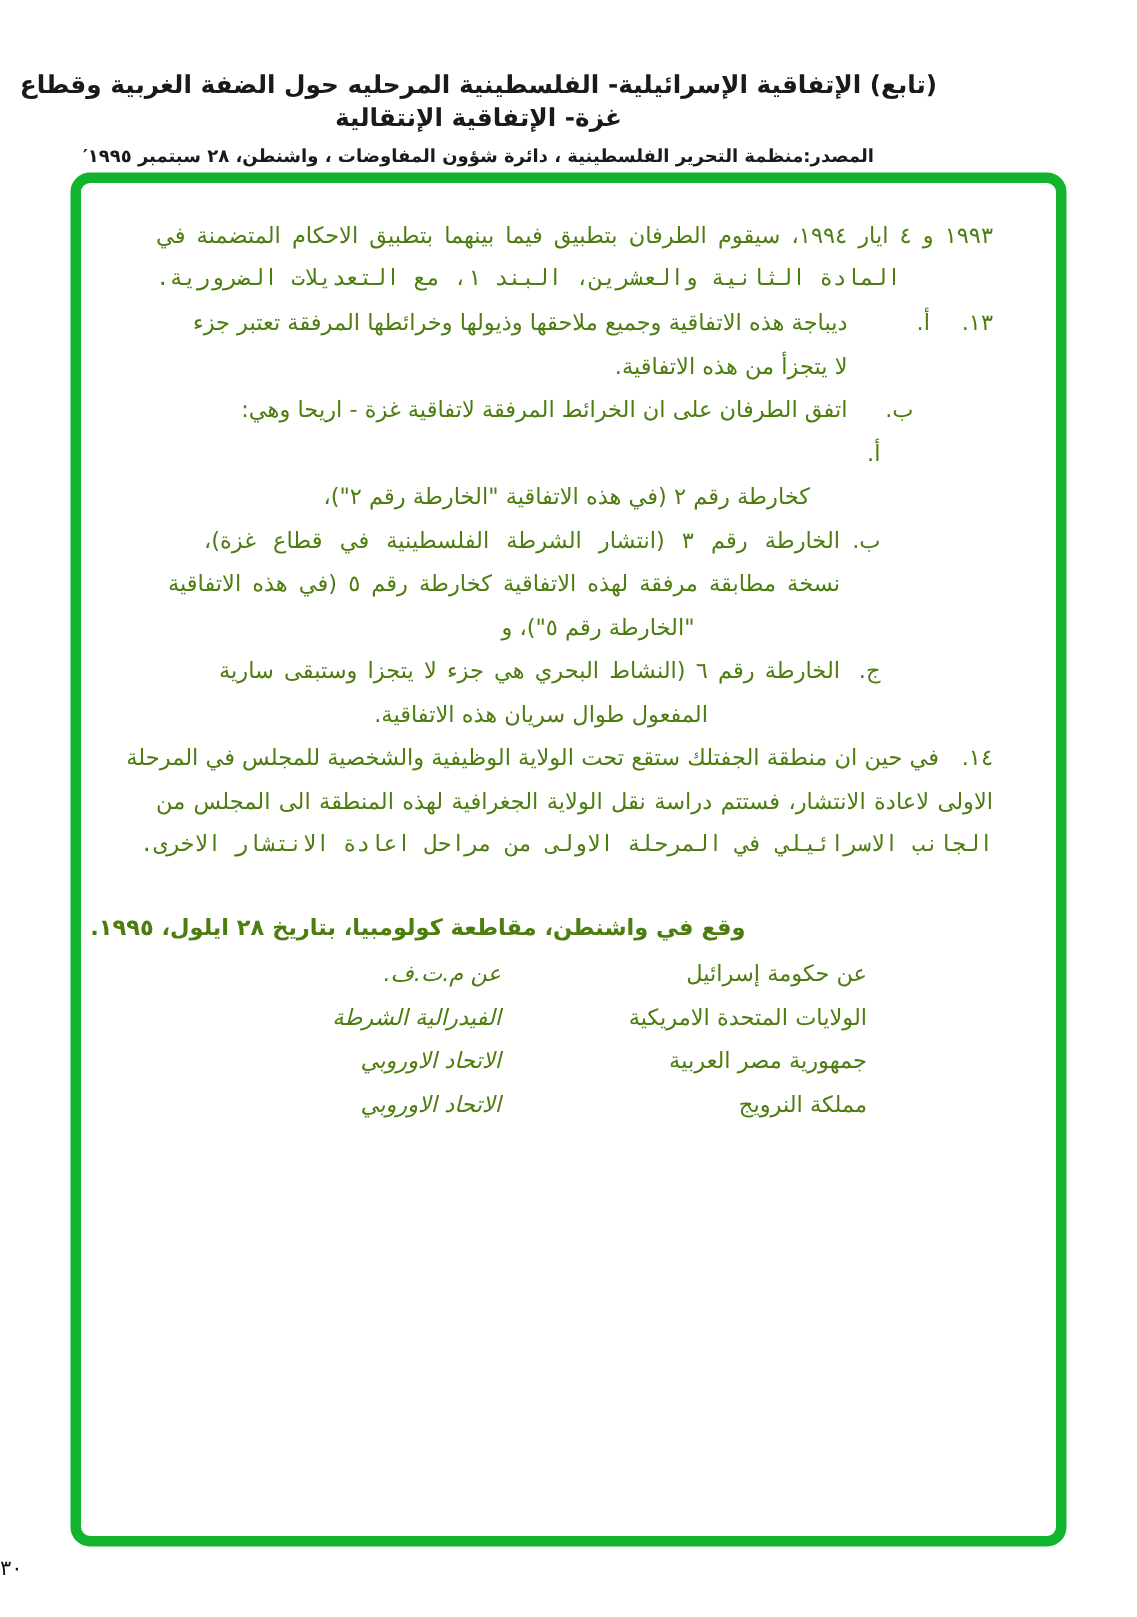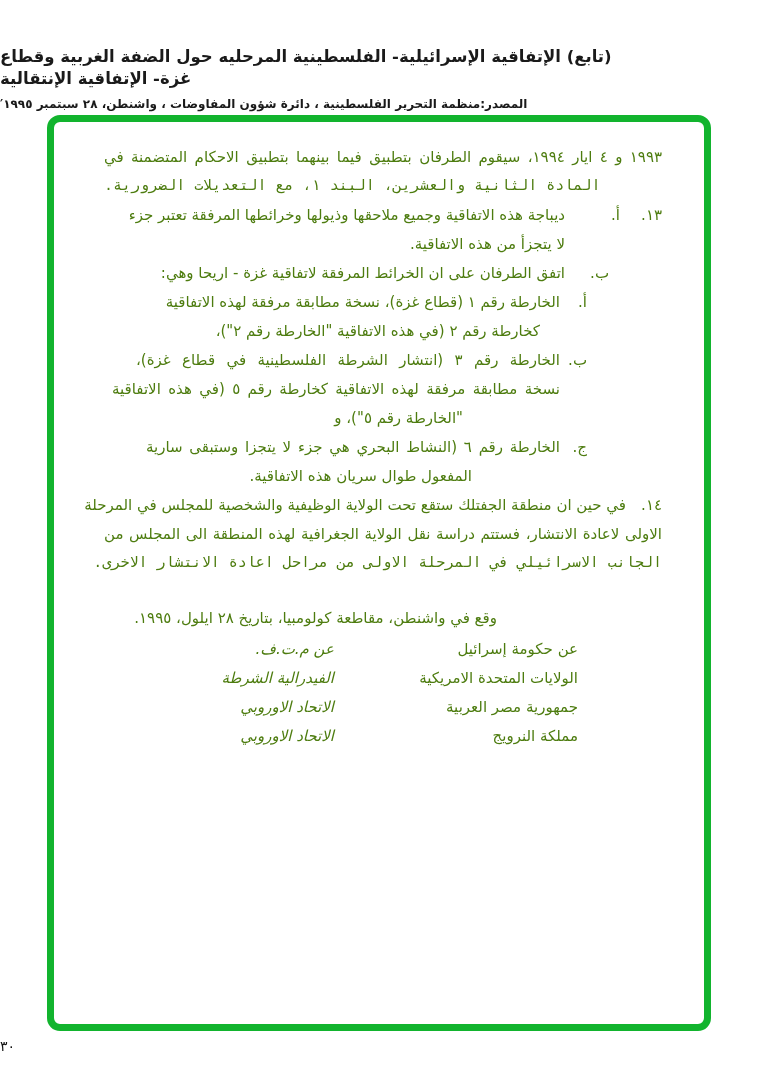--- a/index.html
+++ b/index.html
@@ -2,40 +2,40 @@
 <html lang="ar"><head>
 <meta charset="utf-8">
 <style>
   html,body{margin:0;padding:0;}
   body{
     width:758px;height:1078px;position:relative;overflow:hidden;
     background:#ffffff;color:#1a1a1a;
     font-family:"DejaVu Sans",sans-serif;
   }
   
-  .header{position:absolute;top:46px;left:0;width:638px;text-align:left;direction:rtl;}
+  .header{position:absolute;top:46px;left:0;width:638px;text-align:center;direction:rtl;}
   .header .h1{font-size:16.5px;font-weight:bold;letter-spacing:0;line-height:22px;}
   .header .h2{font-size:12px;font-weight:bold;margin-top:7px;}
   
   .frame{
     position:absolute;left:47px;top:115px;width:664px;height:916px;
     box-sizing:border-box;border:7px solid #12b42e;border-radius:13px;
   }
   
   .content{
     position:absolute;top:0;left:0;right:0;bottom:0;
     padding:21px 42px 0 50px;direction:rtl;text-align:right;
     font-size:15px;color:#4d7c0f;
   }
   .ln{display:flex;direction:rtl;height:29px;line-height:29px;white-space:nowrap;}
   .mk{flex:0 0 auto;}
   .tx{flex:1 1 auto;min-width:0;}
   .just{text-align:justify;text-align-last:justify;}
   .left{text-align:left;font-family:Liberation Mono, monospace;}
-  .bold{font-weight:normal;}
+  .bold{font-weight:bold;}
   
   .sigrow{position:relative;height:29px;line-height:29px;direction:rtl;}
   .sig-a{position:absolute;right:84px;white-space:nowrap;}
   .sig-b{position:absolute;right:328px;white-space:nowrap;font-style:italic;}
   
   .pagenum{position:absolute;top:1038px;left:0;width:758px;text-align:left;
     font-size:14px;color:#111;}
 </style>
 </head>
 <body>
@@ -64,21 +64,20 @@
       <span class="tx">لا يتجزأ من هذه الاتفاقية.</span>
     </div>
 
     <div class="ln" style="padding-right:53px">
       <span class="mk" style="width:44px">ب.</span>
       <span class="tx">اتفق الطرفان على ان الخرائط المرفقة لاتفاقية غزة - اريحا وهي:</span>
     </div>
 
     <div class="ln" style="padding-right:75px">
       <span class="mk" style="width:27px">أ.</span>
-      <span class="tx just" style="margin-left:112px">الخارطة رقم ١ (قطاع غزة)، نسخة مطابقة مرفقة لهذه الاتفاقية</span>
     </div>
     <div class="ln" style="padding-right:122px">
       <span class="tx">كخارطة رقم ٢ (في هذه الاتفاقية "الخارطة رقم ٢")،</span>
     </div>
 
     <div class="ln" style="padding-right:75px">
       <span class="mk" style="width:27px">ب.</span>
       <span class="tx just" style="margin-left:32px">الخارطة رقم ٣ (انتشار الشرطة الفلسطينية في قطاع غزة)،</span>
     </div>
     <div class="ln" style="padding-right:102px">

